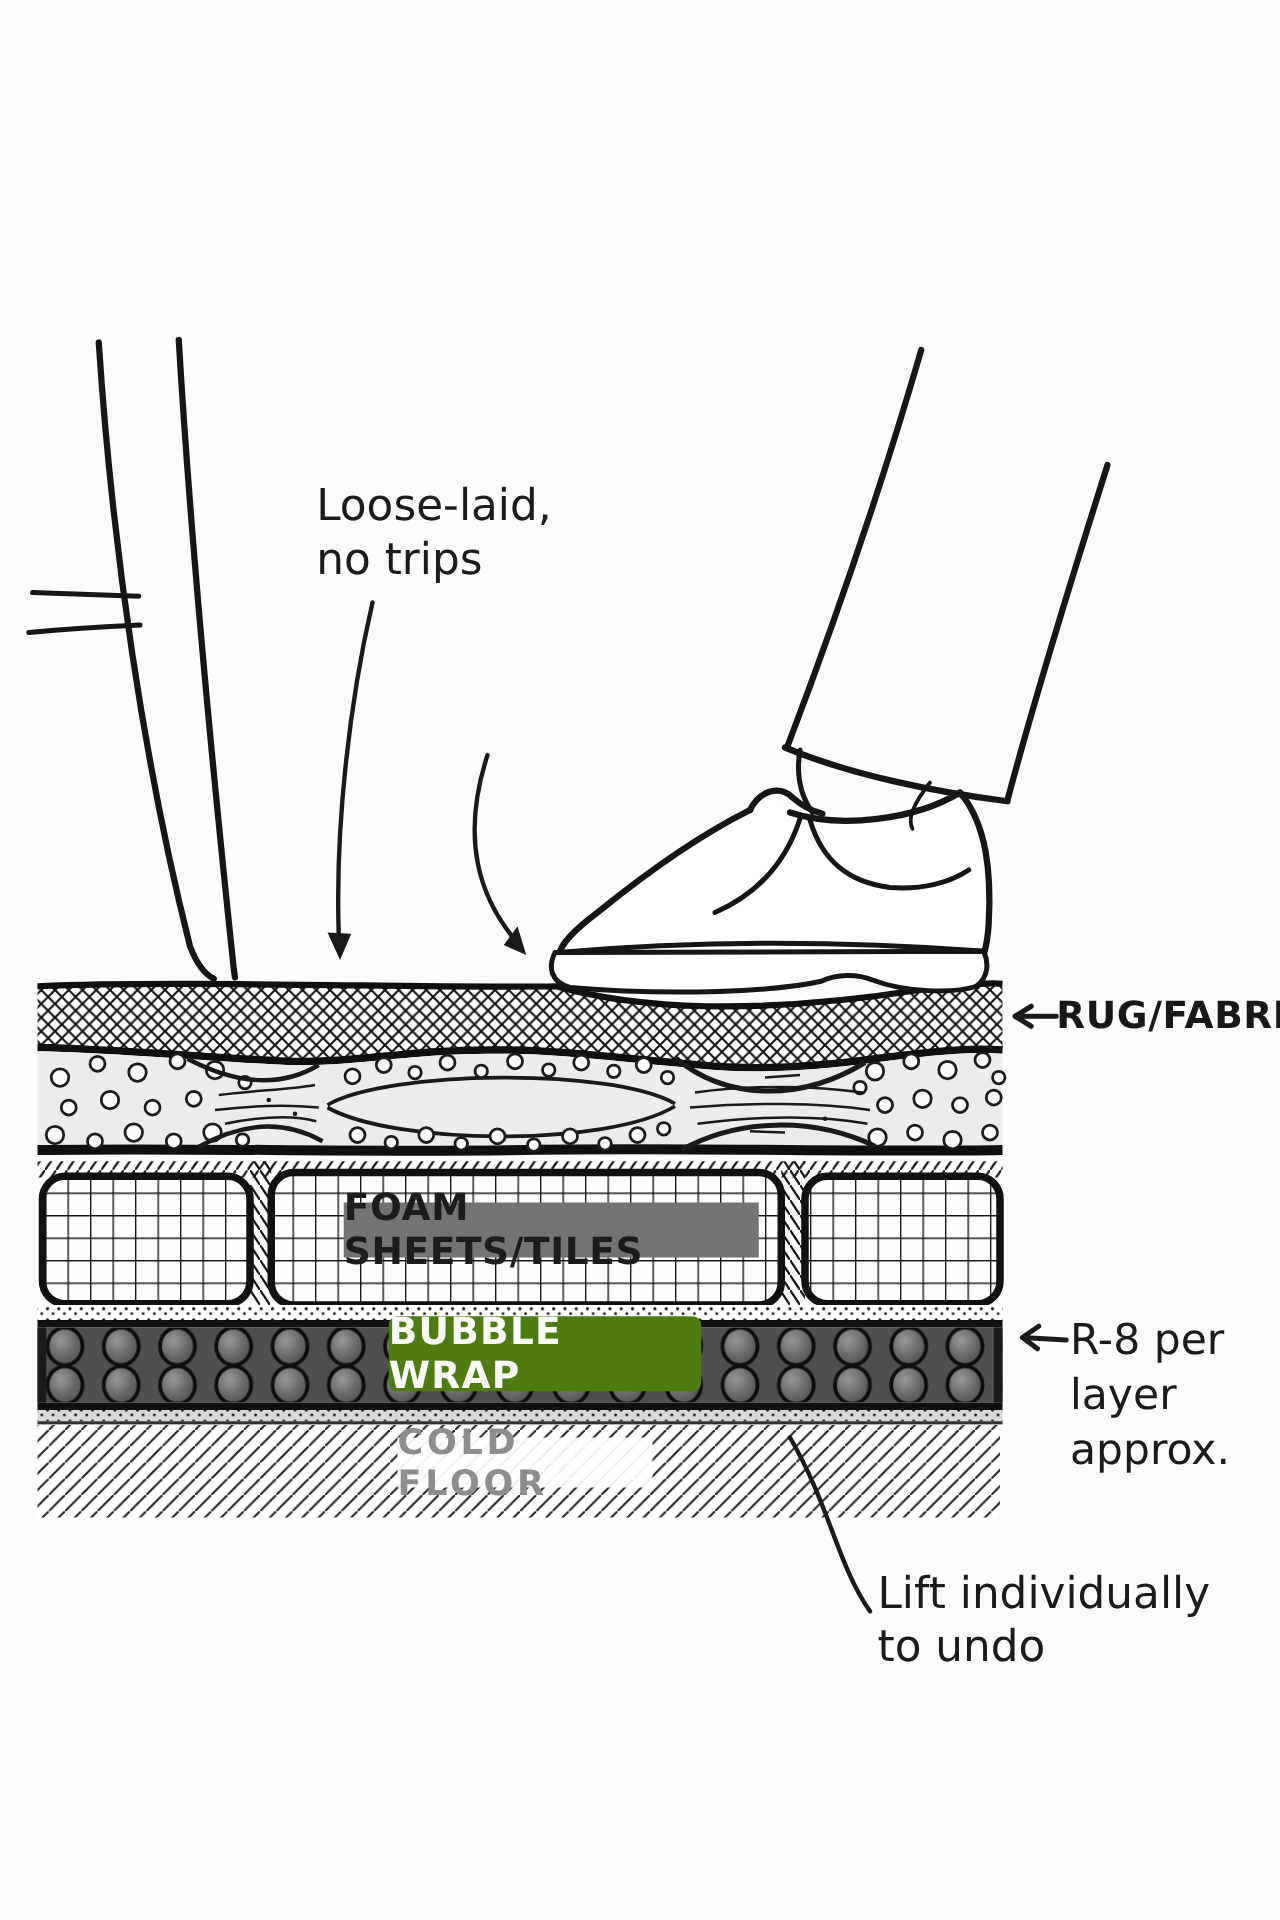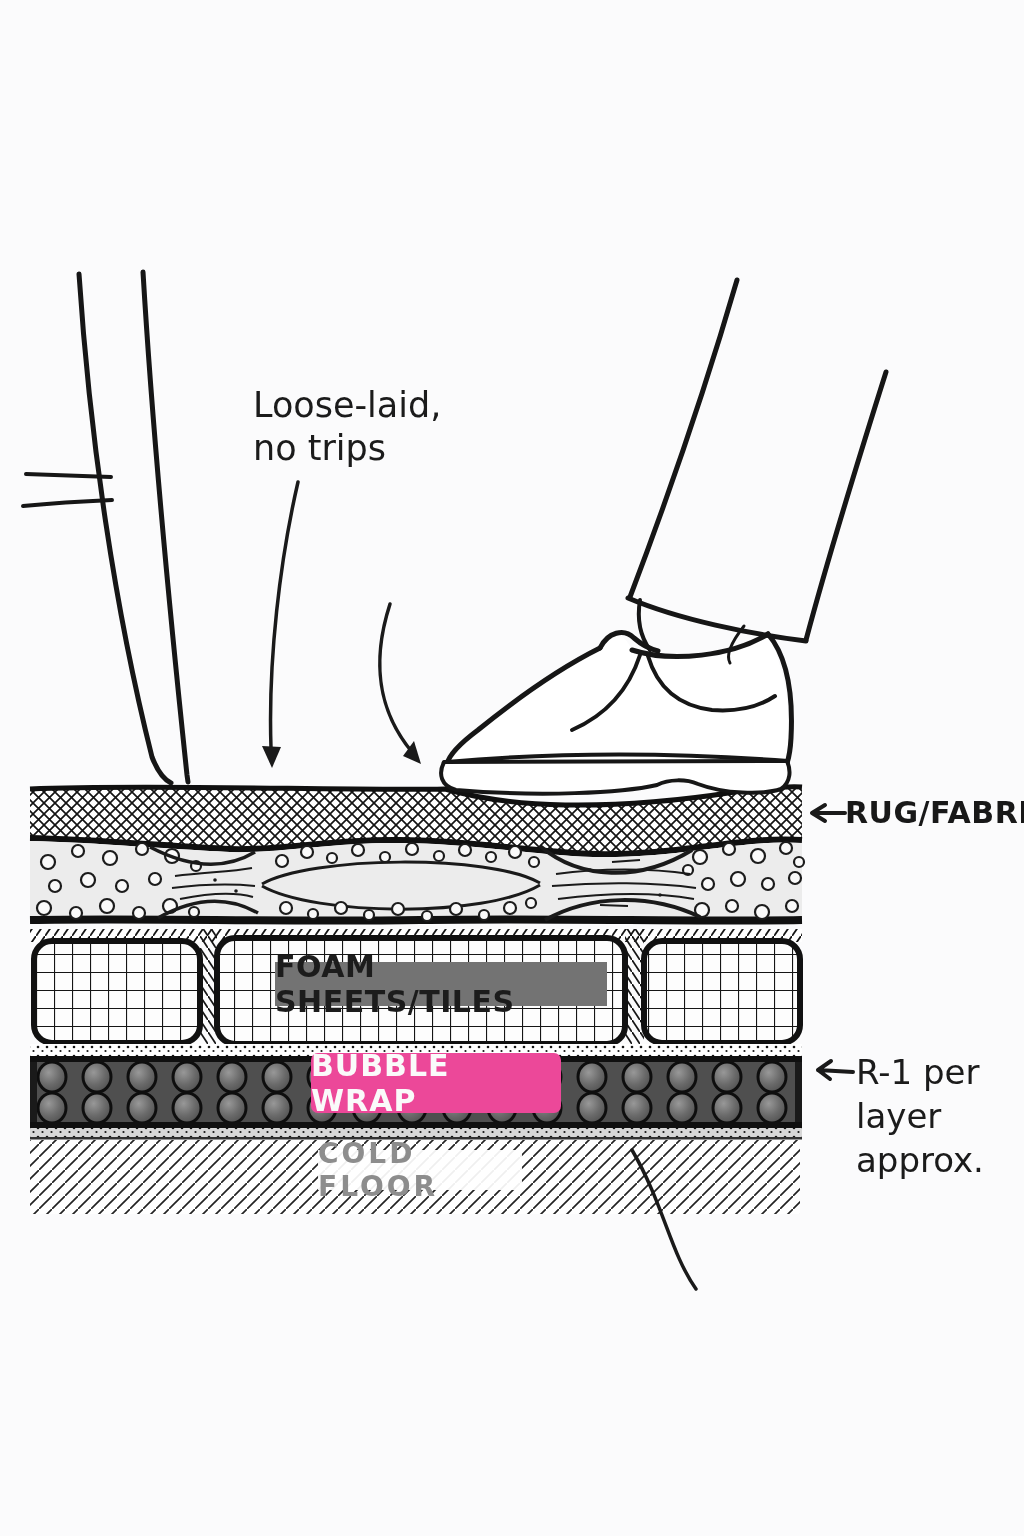--- a/index.html
+++ b/index.html
@@ -5,21 +5,21 @@
   html,body{margin:0;padding:0;background:#ffffff;}
   #stage{position:relative;width:1024px;height:1536px;background:#fbfbfc;overflow:hidden;
          font-family:"DejaVu Sans", sans-serif;color:#181818;}
   #art{position:absolute;left:0;top:0;}
   .txt{position:absolute;white-space:pre-line;line-height:1.24;}
   .hand{font-size:35px;color:#1b1b1b;}
   .capslabel{font-weight:600;letter-spacing:.5px;color:#1c1c1c;}
   .labelbox{position:absolute;display:flex;align-items:center;justify-content:center;}
   #bead-label{left:260px;top:858px;width:266px;height:48px;font-size:33px;}
   #foam-label{left:253px;top:962px;width:332px;height:44px;background:#737373;font-size:30px;margin-left:22px;}
-  #bubble-label{left:311px;top:1053px;width:250px;height:60px;background:#ec4899;border-radius:7px;
+  #bubble-label{left:311px;top:1053px;width:250px;height:60px;background:#4d7c0f;border-radius:7px;
                 color:#fafafa;font-size:30px;letter-spacing:1px;}
   #cold-label{left:318px;top:1150px;width:204px;height:40px;background:rgba(255,255,255,.93);
               color:#8d8d8d;font-size:28px;letter-spacing:3px;}
   #loose-laid{left:253px;top:384px;}
   #compresses{left:396px;top:518px;}
   #rug-side-label{left:845px;top:794px;font-size:30px;font-weight:700;letter-spacing:.5px;}
   #r1-label{left:856px;top:1050px;font-size:34px;line-height:1.3;}
   #lift-label{left:702px;top:1254px;}
 </style>
 </head>
@@ -249,24 +249,26 @@
       </g>
     </g>
   </svg>
 
   <div class="txt hand" id="loose-laid">Loose-laid,
 no trips</div>
 
 
   <div class="txt" id="rug-side-label">RUG/FABRIC</div>
 
-  <div class="txt hand" id="r1-label">R-1 per
+  <div class="txt hand" id="r1-label">R-8 per
 layer
 approx.</div>
 
+  <div class="txt hand" id="lift-label">Lift individually
+to undo</div>
 
 
   <div class="labelbox capslabel" id="foam-label">FOAM SHEETS/TILES</div>
 
   <div class="labelbox capslabel" id="bubble-label">BUBBLE WRAP</div>
 
   <div class="labelbox capslabel" id="cold-label">COLD FLOOR</div>
 </div>
 
 </body></html>

